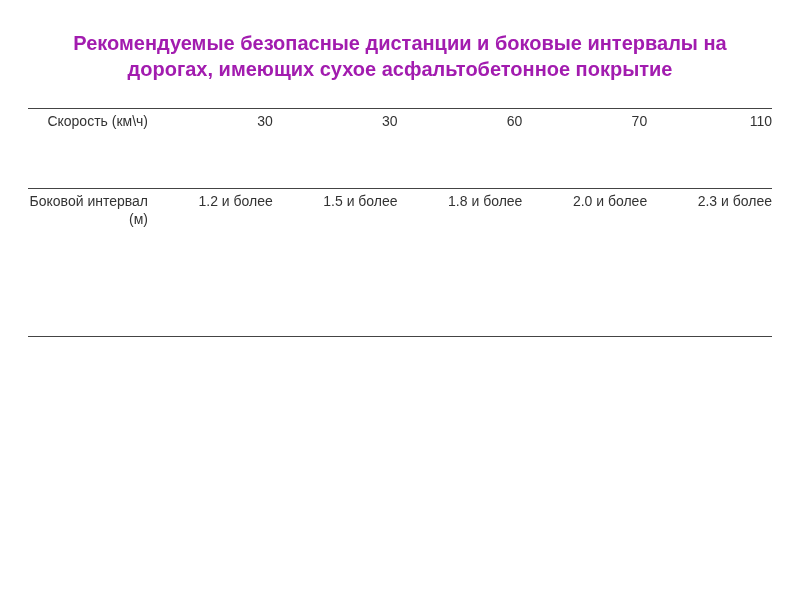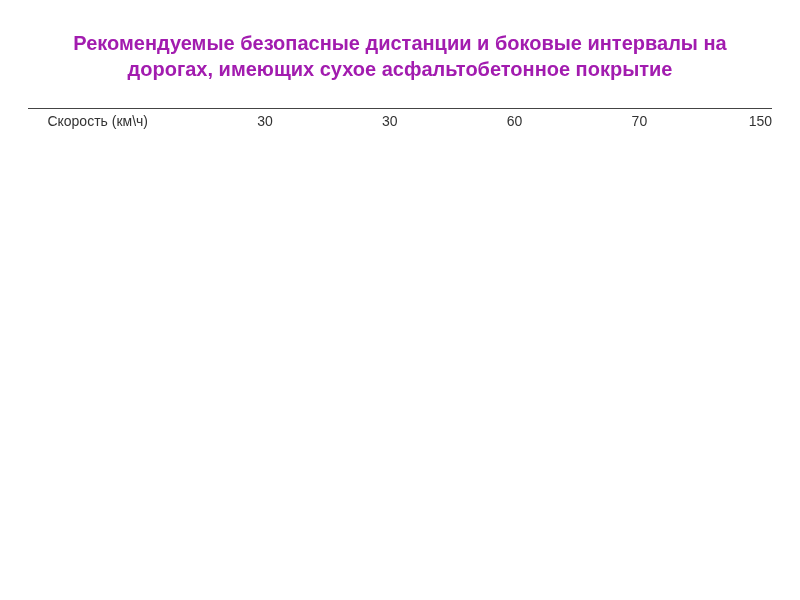--- a/index.html
+++ b/index.html
@@ -54,16 +54,24 @@
 <div class="title">Рекомендуемые безопасные дистанции и боковые интервалы на дорогах, имеющих сухое асфальтобетонное покрытие</div>
 
 <table>
   <tbody>
       <tr>
     <td>Скорость (км\ч)</td>
     <td>30</td>
     <td>30</td>
     <td>60</td>
     <td>70</td>
-    <td>150</td>
+    <td>110</td>
+  </tr>
+  <tr class="tall last">
+    <td>Боковой интервал (м)</td>
+    <td>1.2 и более</td>
+    <td>1.5 и более</td>
+    <td>1.8 и более</td>
+    <td>2.0 и более</td>
+    <td>2.3 и более</td>
   </tr>
 </tbody>
   </table>
 
 </body></html>

